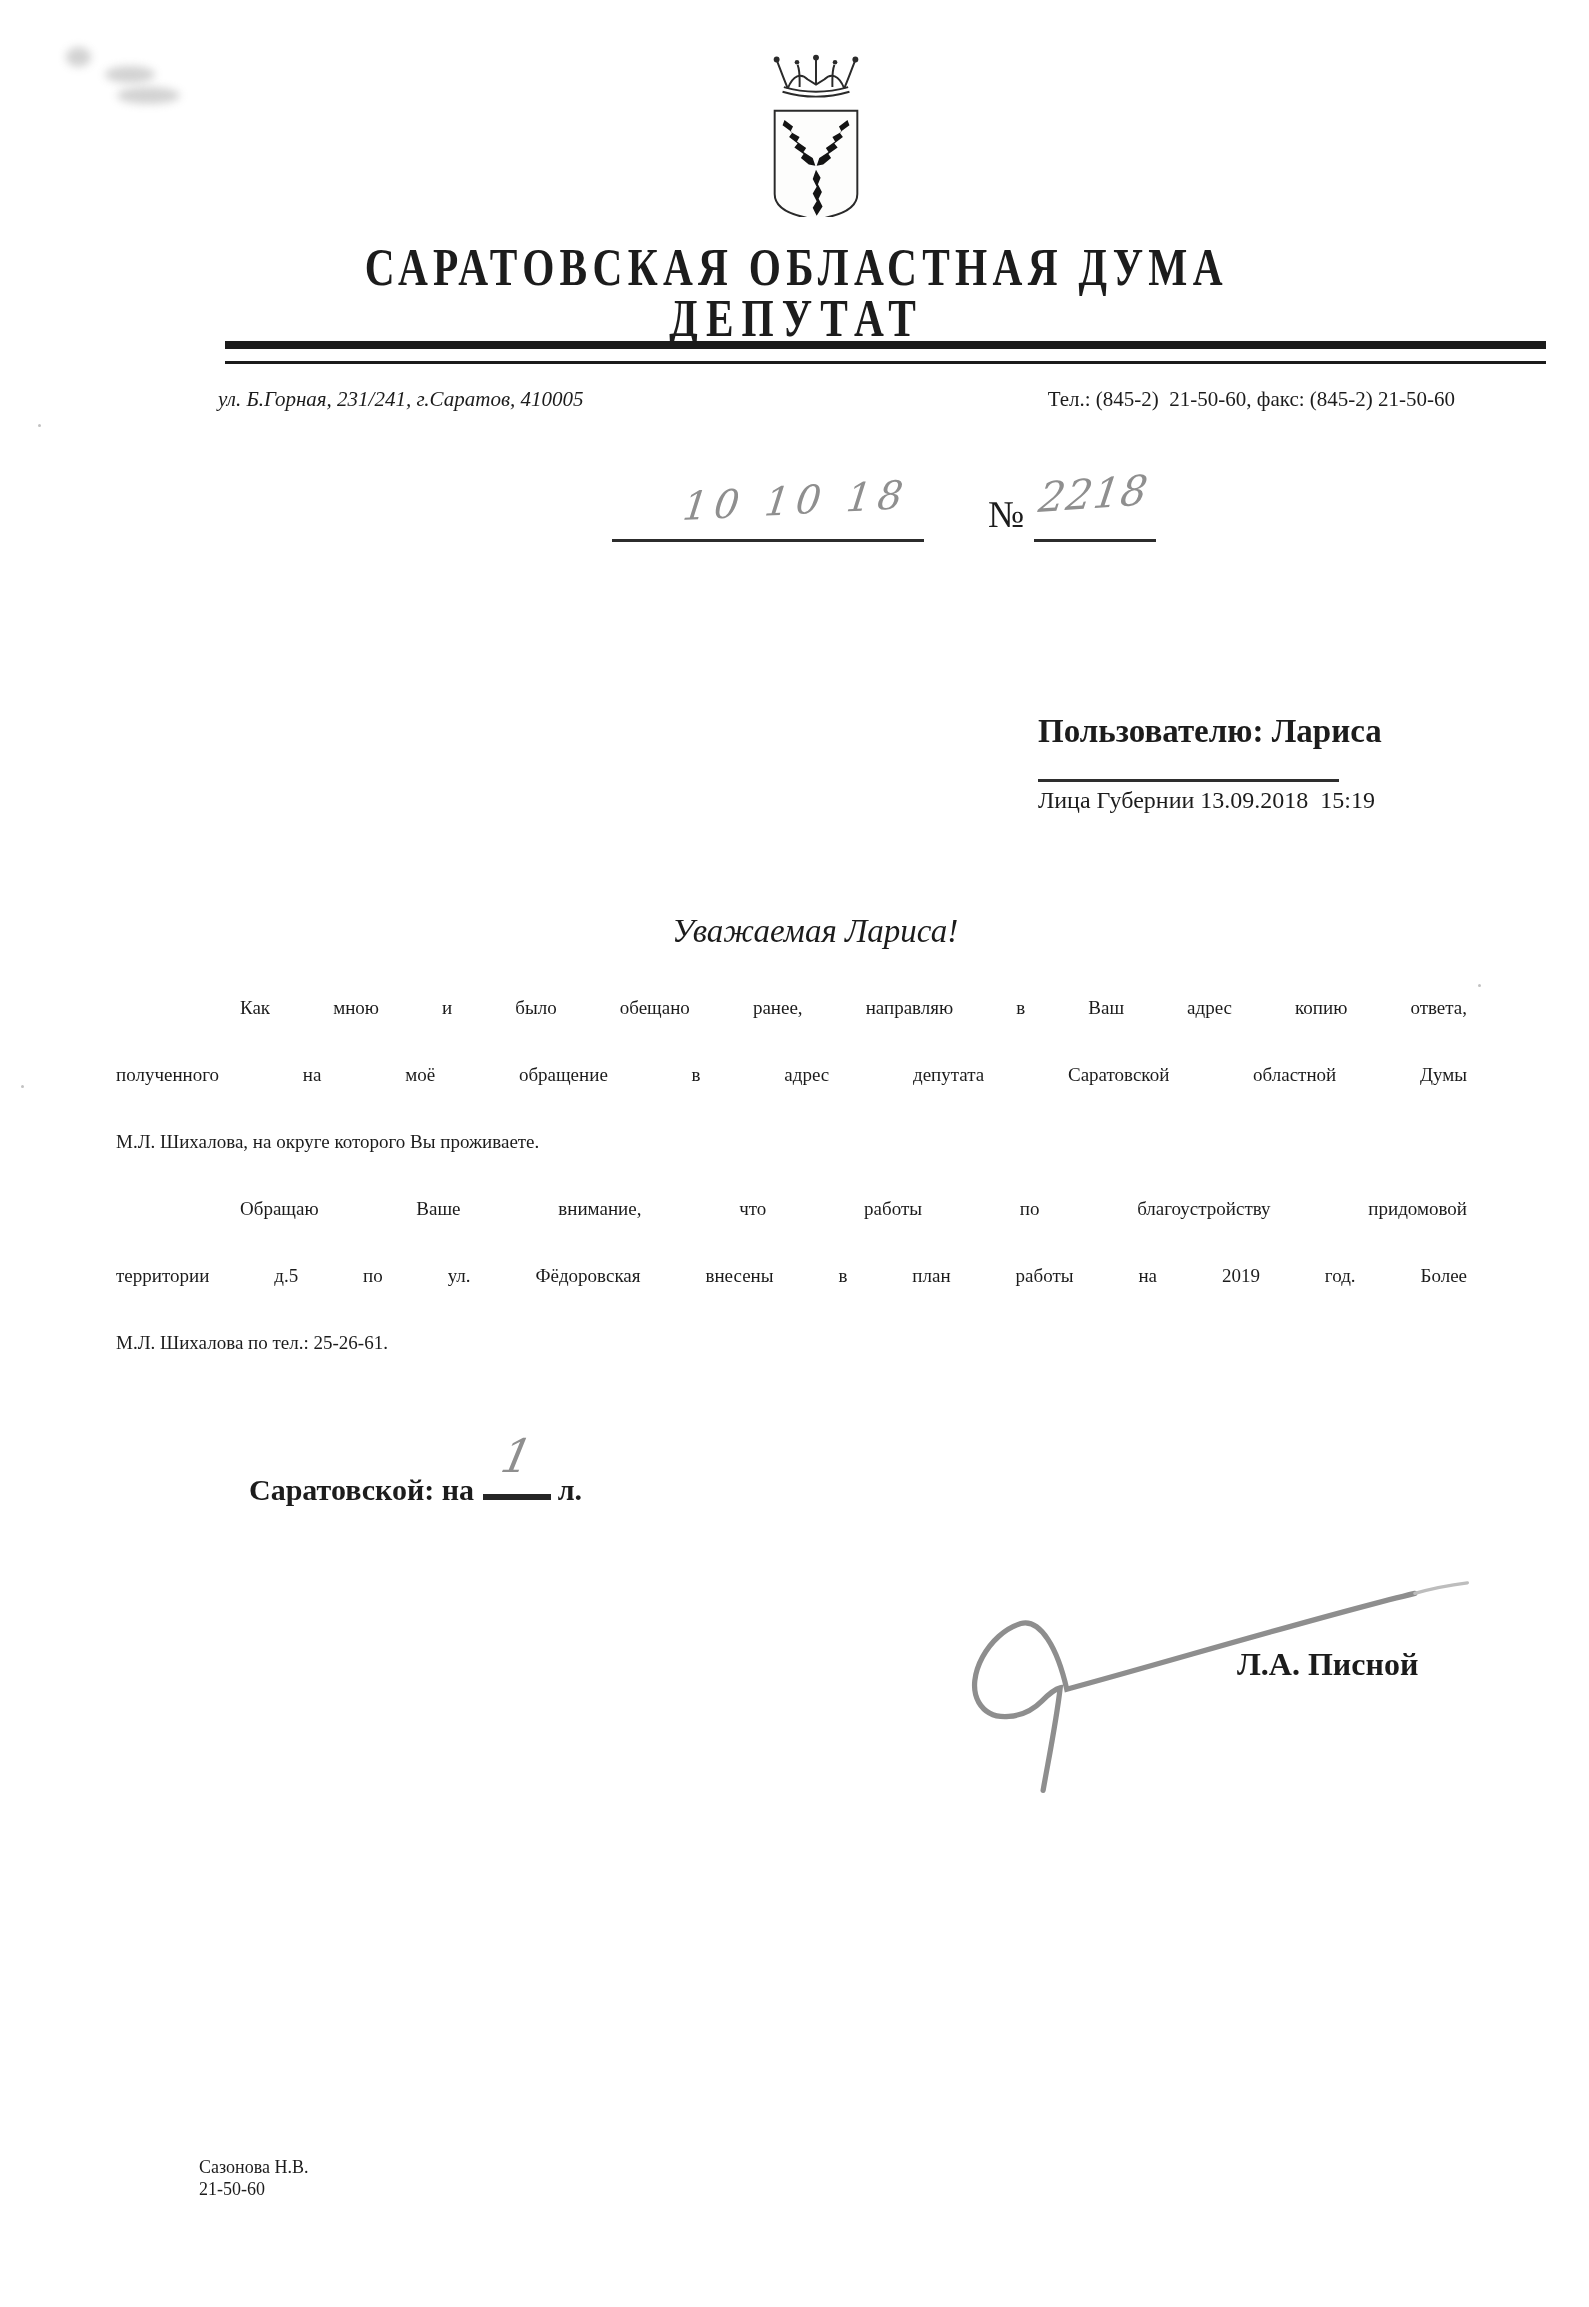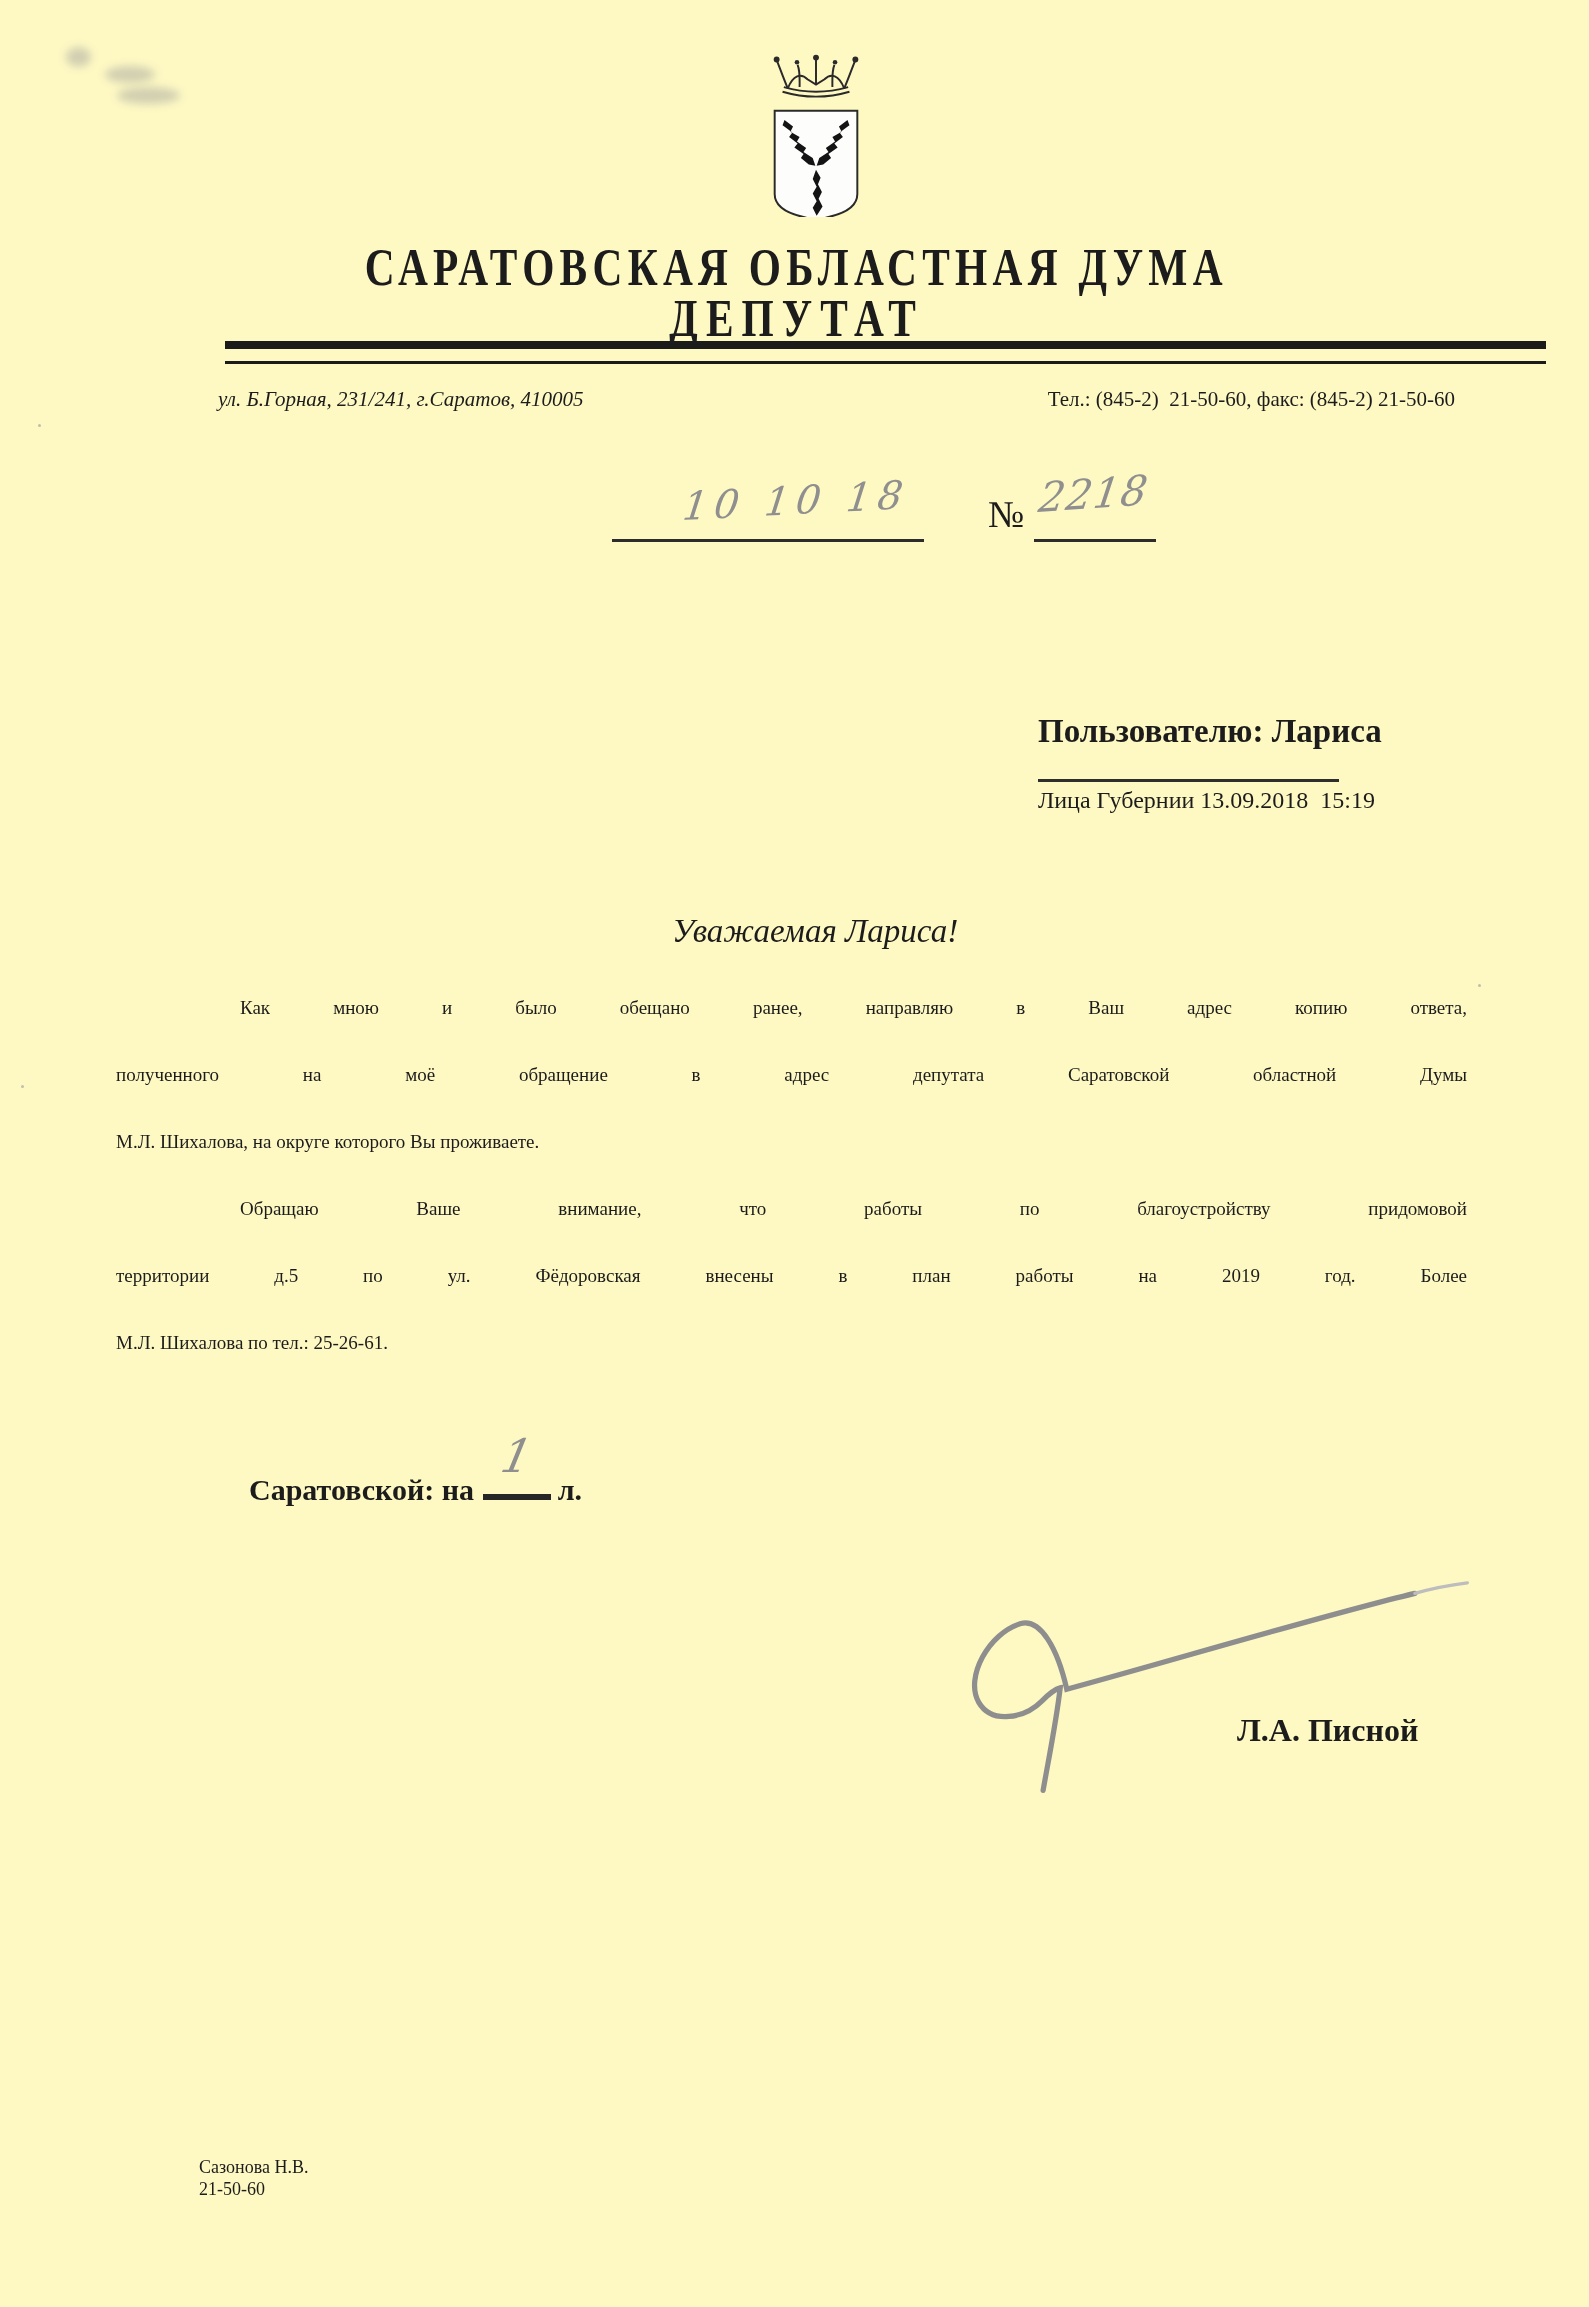--- a/index.html
+++ b/index.html
@@ -1,19 +1,19 @@
 <!DOCTYPE html>
 <html style="font-size:10.5px"><head>
 <meta charset="utf-8">
 <style>
   html,body{margin:0;padding:0;background:#e8e8e8;}
   .page{
     position:relative;
     width:1589px;height:2307px;
-    background:#fef9c3;
+    background:#ffffff;
     font-family:"Liberation Serif", serif;
     color:#1c1c1c;
     overflow:hidden;
   }
   .abs{position:absolute;}
 
   
   .smudge{position:absolute;background:#9c9c9c;filter:blur(4px);opacity:.45;border-radius:50%;}
   .speck{position:absolute;width:3.3px;height:3.3px;background:#8f8f8f;border-radius:50%;opacity:.55;}
 
@@ -46,21 +46,21 @@
   .bl.ind{padding-left:124px;}
   .bl.j.ind{padding-left:0;text-indent:124px;}
 
   
   .attach{left:124px;top:1456px;height:67px;line-height:67px;font-size:30px;font-weight:700;padding-left:125px;}
   .att-slot{display:inline-block;position:relative;width:68px;height:30px;vertical-align:baseline;
             border-bottom:6.6px solid #262626;margin:0 6.6px 0 9.2px;}
   .att-one{position:absolute;left:18.4px;top:-41px;font-size:46px;font-weight:400;transform:skewX(-12deg);}
 
   
-  .sig-name{left:1237px;top:1712px;font-size:32px;font-weight:700;white-space:nowrap;}
+  .sig-name{left:1237px;top:1646px;font-size:32px;font-weight:700;white-space:nowrap;}
 
   .footer{left:199px;top:2156px;font-size:18px;line-height:22.4px;}
 
   svg{display:block;}
 </style>
 </head>
 <body>
 
 <div class="page">
 

